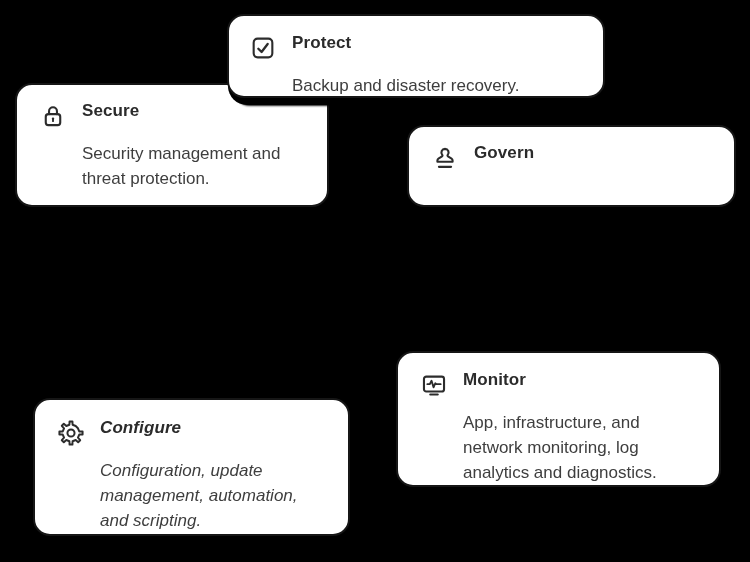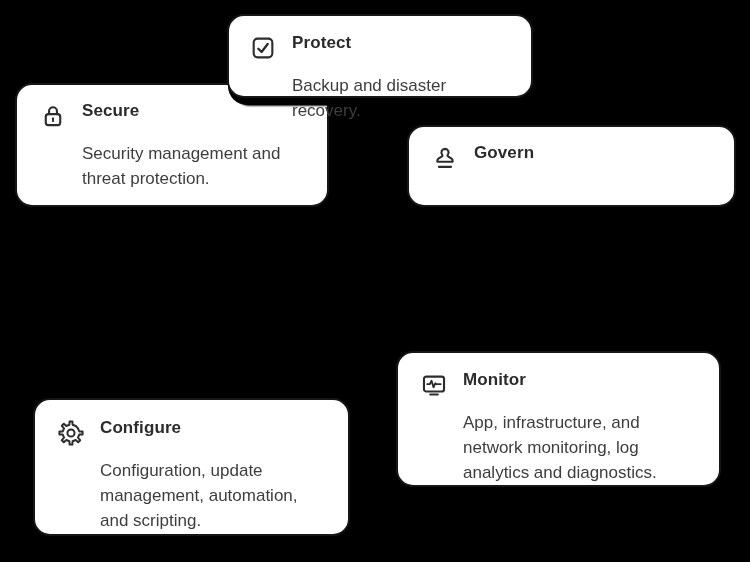--- a/index.html
+++ b/index.html
@@ -38,25 +38,25 @@
     letter-spacing:.1px;
   }
   .desc{
     font-size:17px;
     font-weight:400;
     color:#3e3e3e;
     line-height:1.47;
     margin-top:20px;
   }
   
-  #card-protect  {left:227px; top:14px;  width:306px; height:84px;  padding:16px 16px 12px 20px; z-index:3;}
+  #card-protect  {left:227px; top:14px;  width:378px; height:84px;  padding:16px 16px 12px 20px; z-index:3;}
   #card-secure   {left:15px;  top:83px;  width:314px; height:124px; padding:15px 18px 12px 22px; z-index:2;}
   #card-govern   {left:407px; top:125px; width:329px; height:82px;  padding:15px 18px 12px 22px; z-index:1;}
   #card-monitor  {left:396px; top:351px; width:325px; height:136px; padding:16px 18px 12px 22px; z-index:1;}
-  #card-configure{left:33px;  top:398px; width:317px; height:138px; padding:17px 18px 12px 22px; z-index:1;}
+  #card-configure{left:33px;  top:398px; width:317px; height:138px; padding:17px 18px 12px 22px; z-index:1;font-style:italic;}
   #card-configure .desc{max-width:218px;}
   .stroke-ico{fill:none;stroke:#2c2c2c;stroke-width:1.8;stroke-linecap:round;stroke-linejoin:round;}
 </style>
 </head>
 <body>
 
 <div class="stage">
 
   <div class="card" id="card-protect">
     <div class="icon-wrap">

